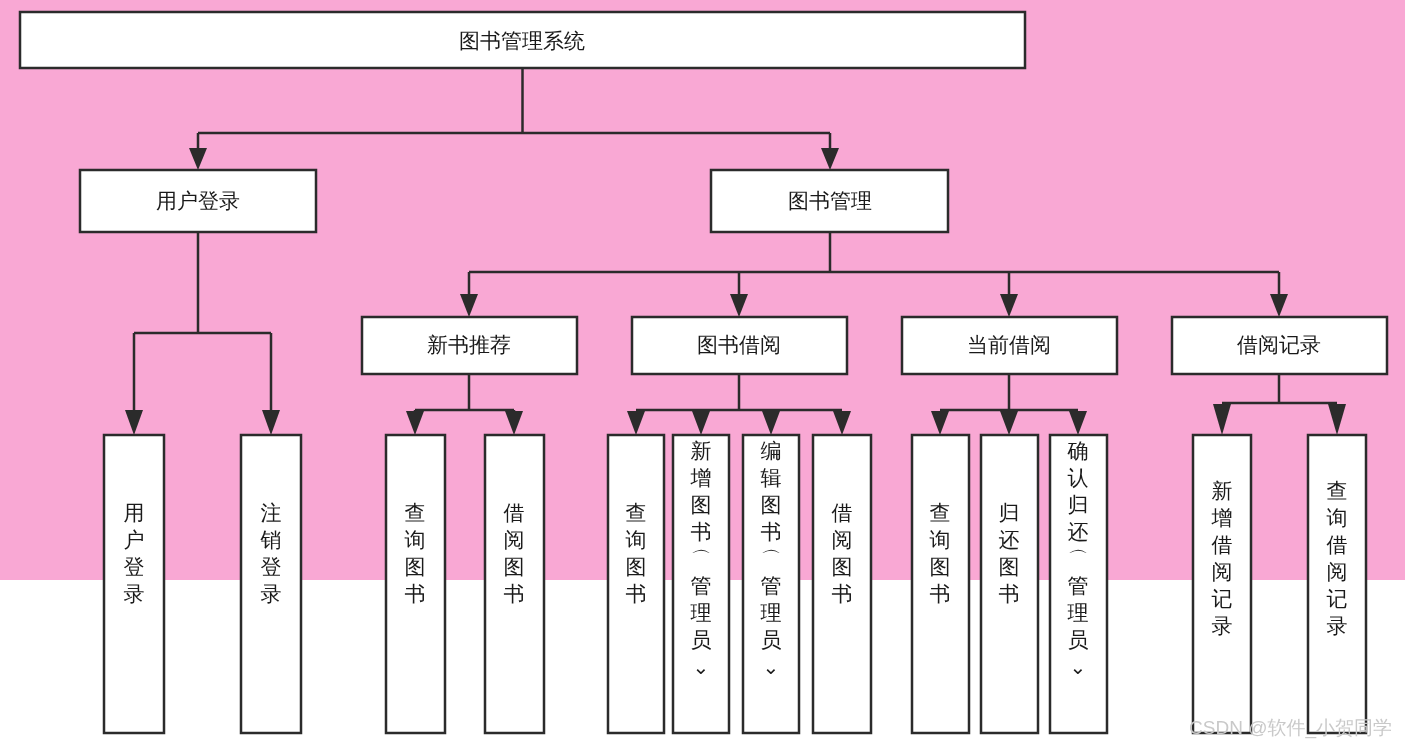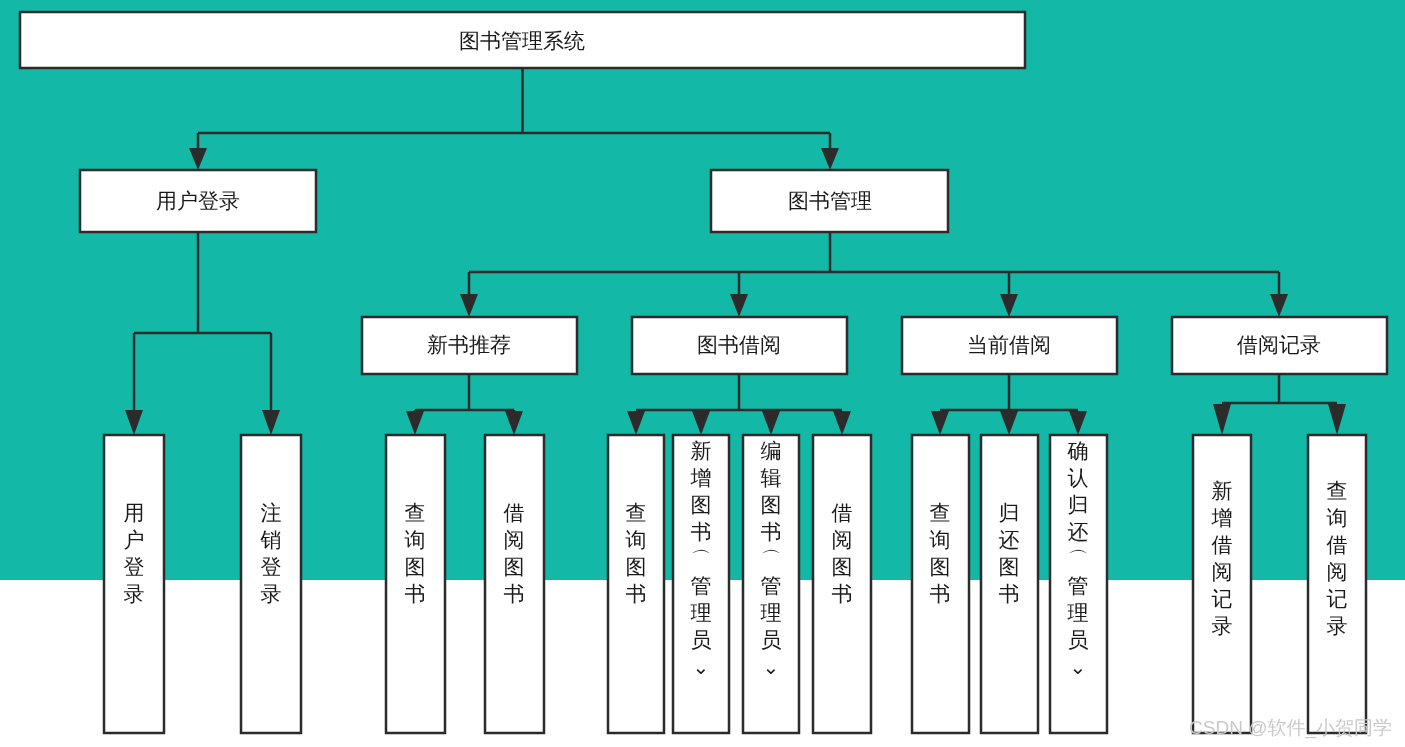--- a/index.html
+++ b/index.html
@@ -11,21 +11,21 @@
   body {
     width: 1405px;
     height: 747px;
     font-family: "Liberation Sans", "DejaVu Sans", sans-serif;
     overflow: hidden;
   }
   #diagram-root {
     position: relative;
     width: 1405px;
     height: 580px;
-    background: #14b8a6;
+    background: #f9a8d4;
   }
   svg#chart-svg {
     position: absolute;
     left: 0;
     top: 0;
     width: 1405px;
     height: 747px;
     display: block;
   }
   .node-box {

